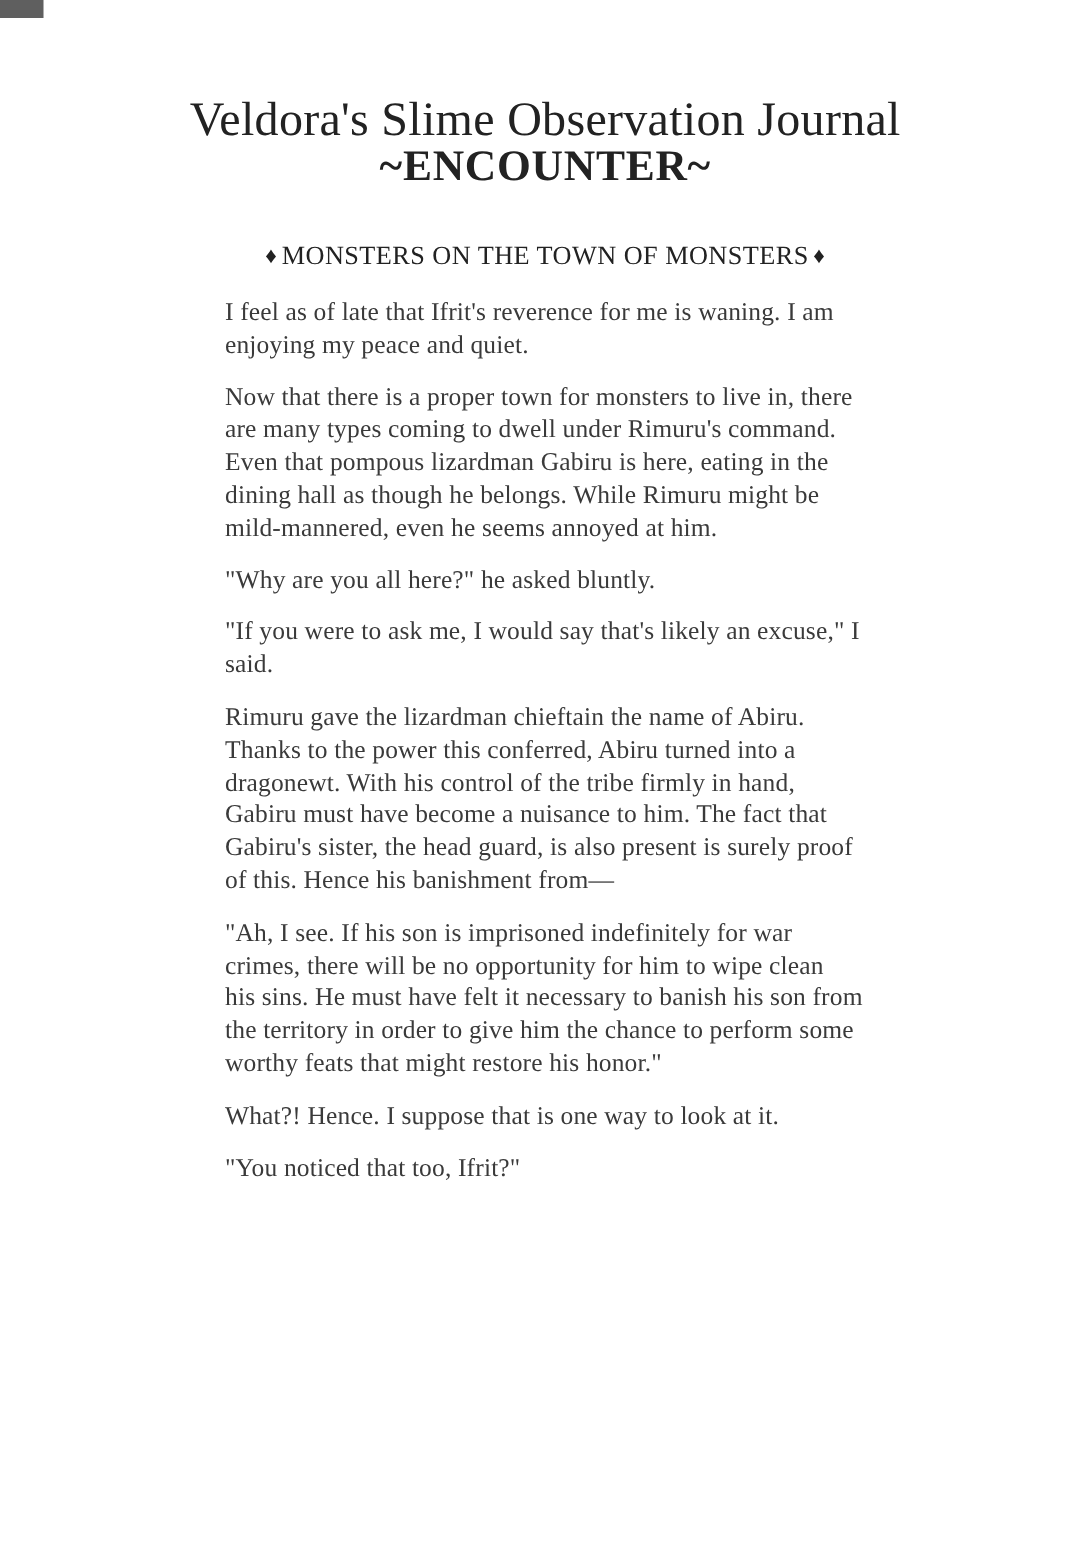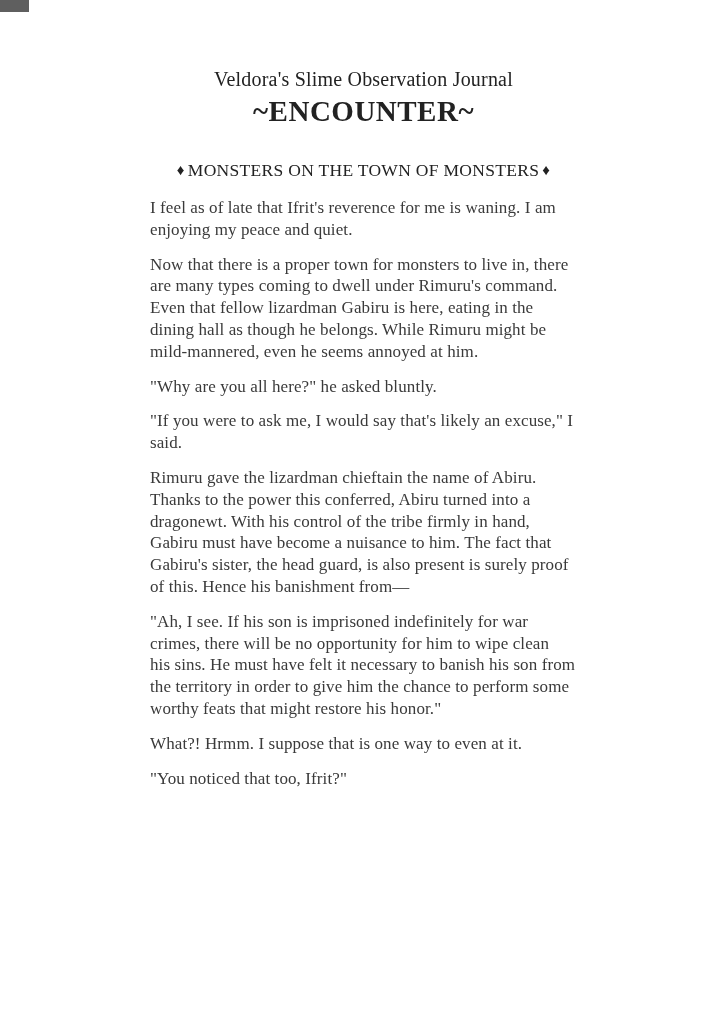--- a/index.html
+++ b/index.html
@@ -23,21 +23,21 @@
     width: 29px;
     height: 12px;
     background: var(--corner-mark, #5f5f5f);
   }
   .page-title {
     position: absolute;
     top: 64px;
     left: 0;
     width: 727px;
     text-align: center;
-    font-size: 20px;
+    font-size: 32px;
     line-height: 30px;
     font-weight: 400;
     color: var(--heading-text, #222222);
     letter-spacing: 0.2px;
   }
   .page-subtitle {
     position: absolute;
     top: 95px;
     left: 0;
     width: 727px;
@@ -97,34 +97,34 @@
   <div class="section-heading">
     <span class="diamond left">♦</span><span>MONSTERS ON THE TOWN OF MONSTERS</span><span class="diamond right">♦</span>
   </div>
 
   <div class="journal-body">
 
   <p class="para">I feel as of late that Ifrit's reverence for me is waning. I am
 enjoying my peace and quiet.</p>
       <p class="para">Now that there is a proper town for monsters to live in, there
 are many types coming to dwell under Rimuru's command.
-Even that fellow lizardman Gabiru is here, eating in the
+Even that pompous lizardman Gabiru is here, eating in the
 dining hall as though he belongs. While Rimuru might be
 mild-mannered, even he seems annoyed at him.</p>
       <p class="para">"Why are you all here?" he asked bluntly.</p>
       <p class="para">"If you were to ask me, I would say that's likely an excuse," I
 said.</p>
       <p class="para">Rimuru gave the lizardman chieftain the name of Abiru.
 Thanks to the power this conferred, Abiru turned into a
 dragonewt. With his control of the tribe firmly in hand,
 Gabiru must have become a nuisance to him. The fact that
 Gabiru's sister, the head guard, is also present is surely proof
 of this. Hence his banishment from—</p>
       <p class="para">"Ah, I see. If his son is imprisoned indefinitely for war
 crimes, there will be no opportunity for him to wipe clean
 his sins. He must have felt it necessary to banish his son from
 the territory in order to give him the chance to perform some
 worthy feats that might restore his honor."</p>
-      <p class="para">What?! Hrmm. I suppose that is one way to even at it.</p>
+      <p class="para">What?! Hence. I suppose that is one way to look at it.</p>
       <p class="para">"You noticed that too, Ifrit?"</p>
     </div>
 
 </div>
 
 </body></html>

